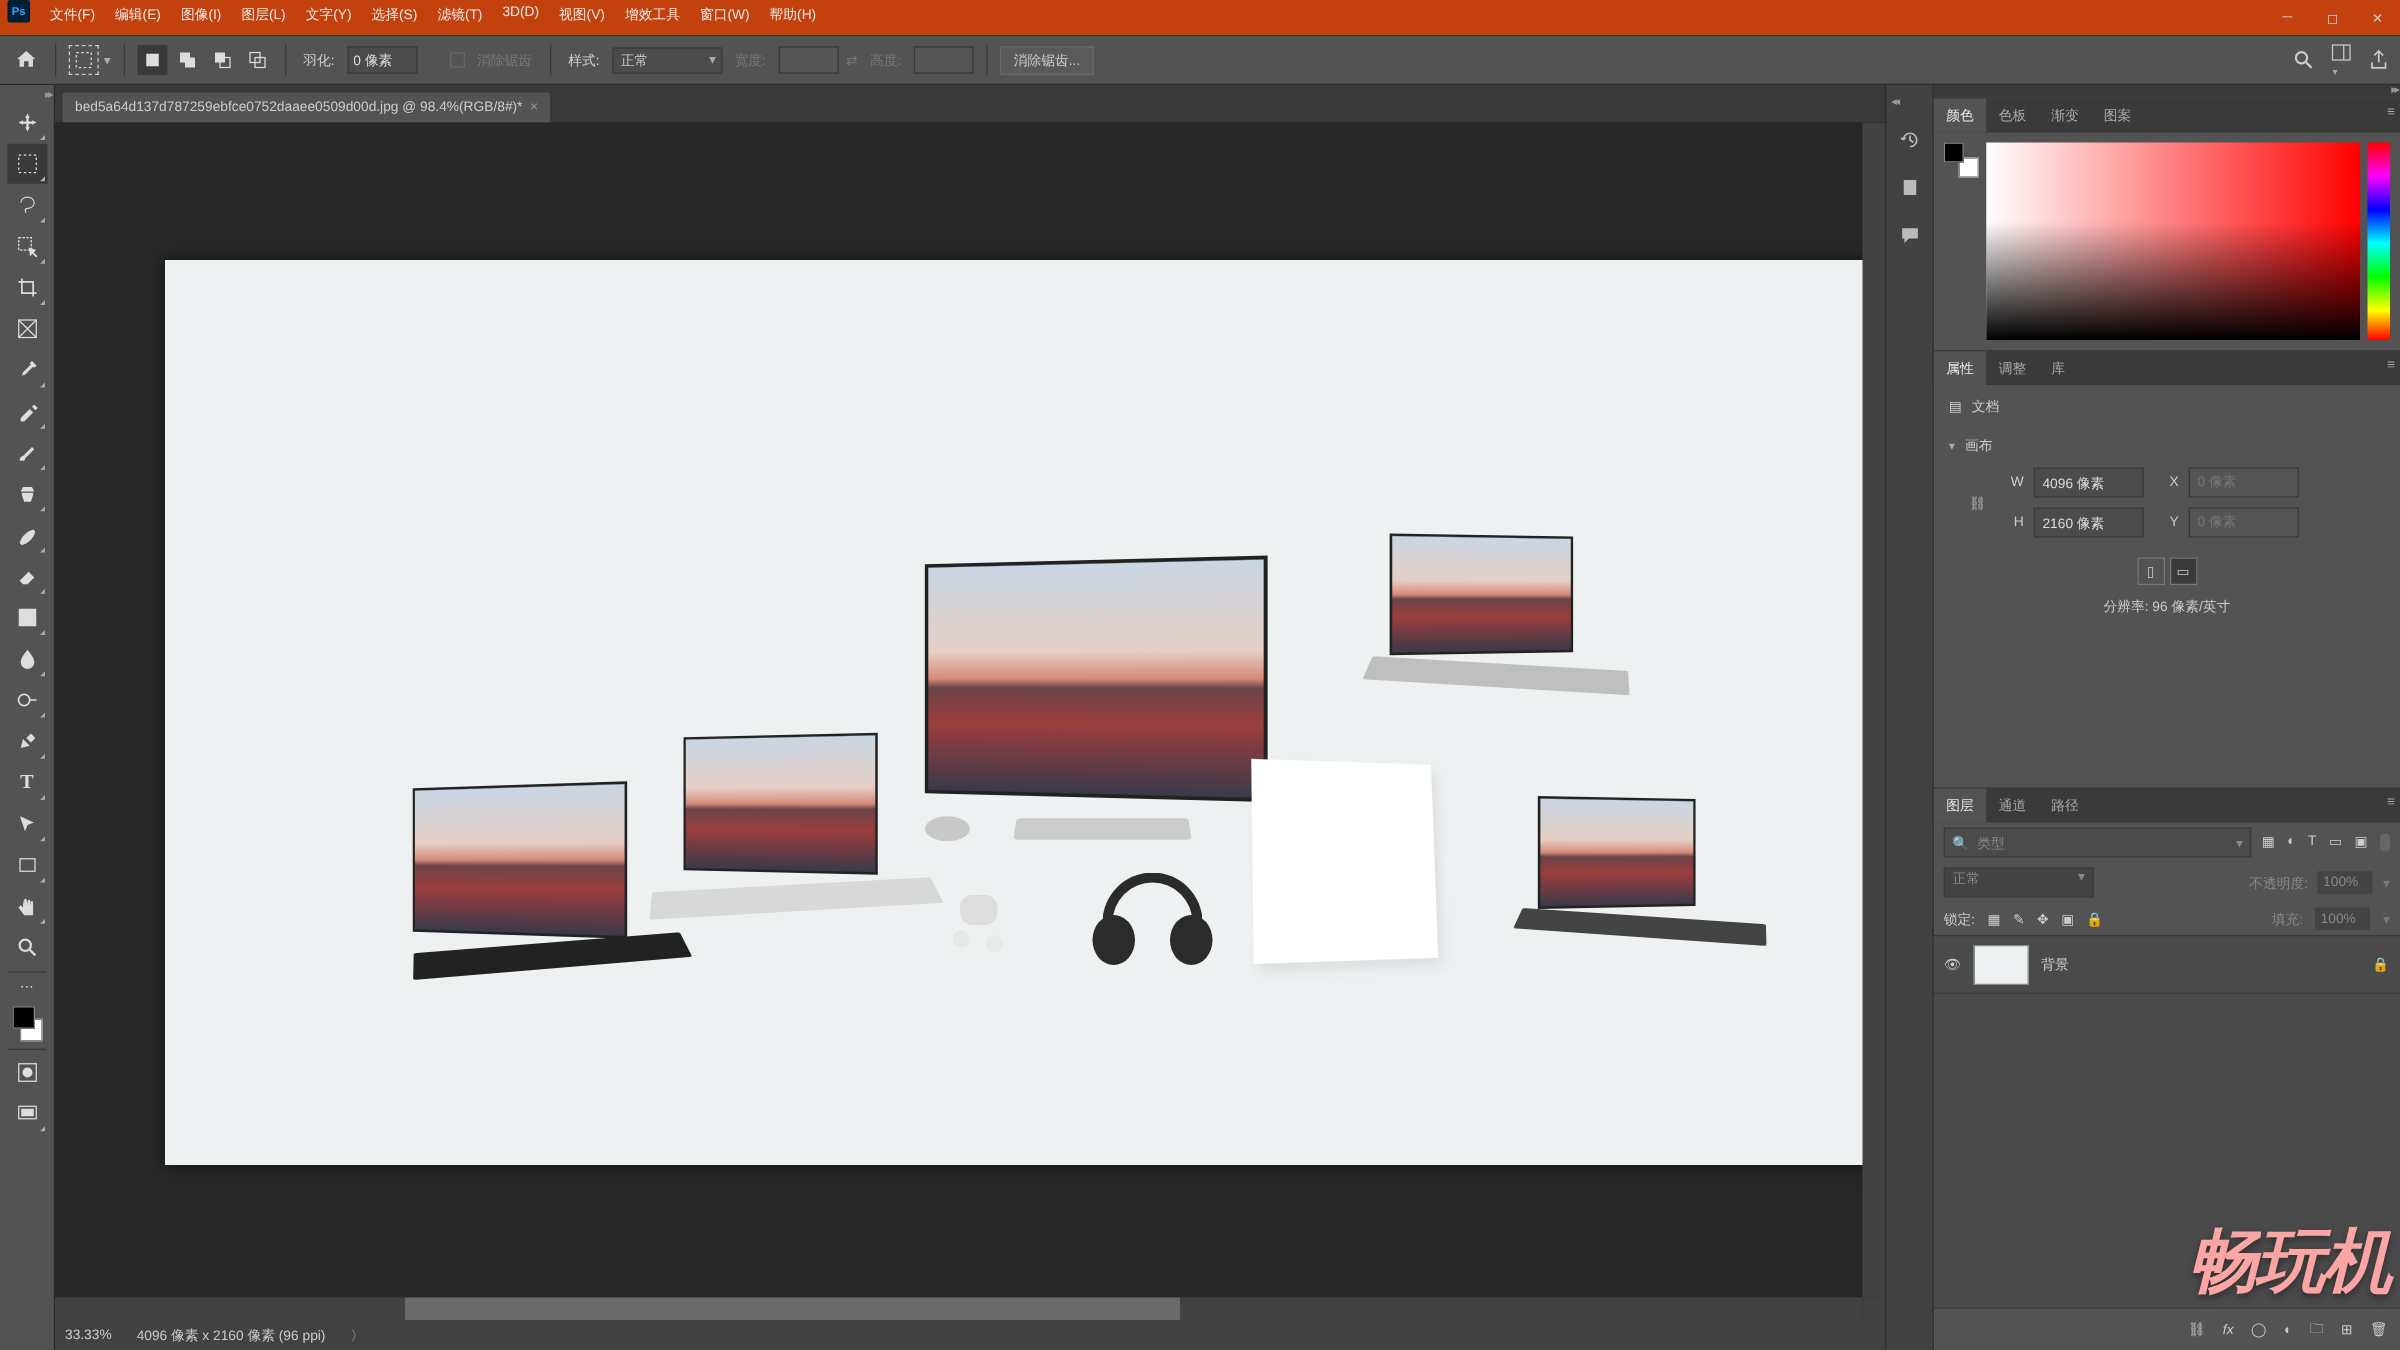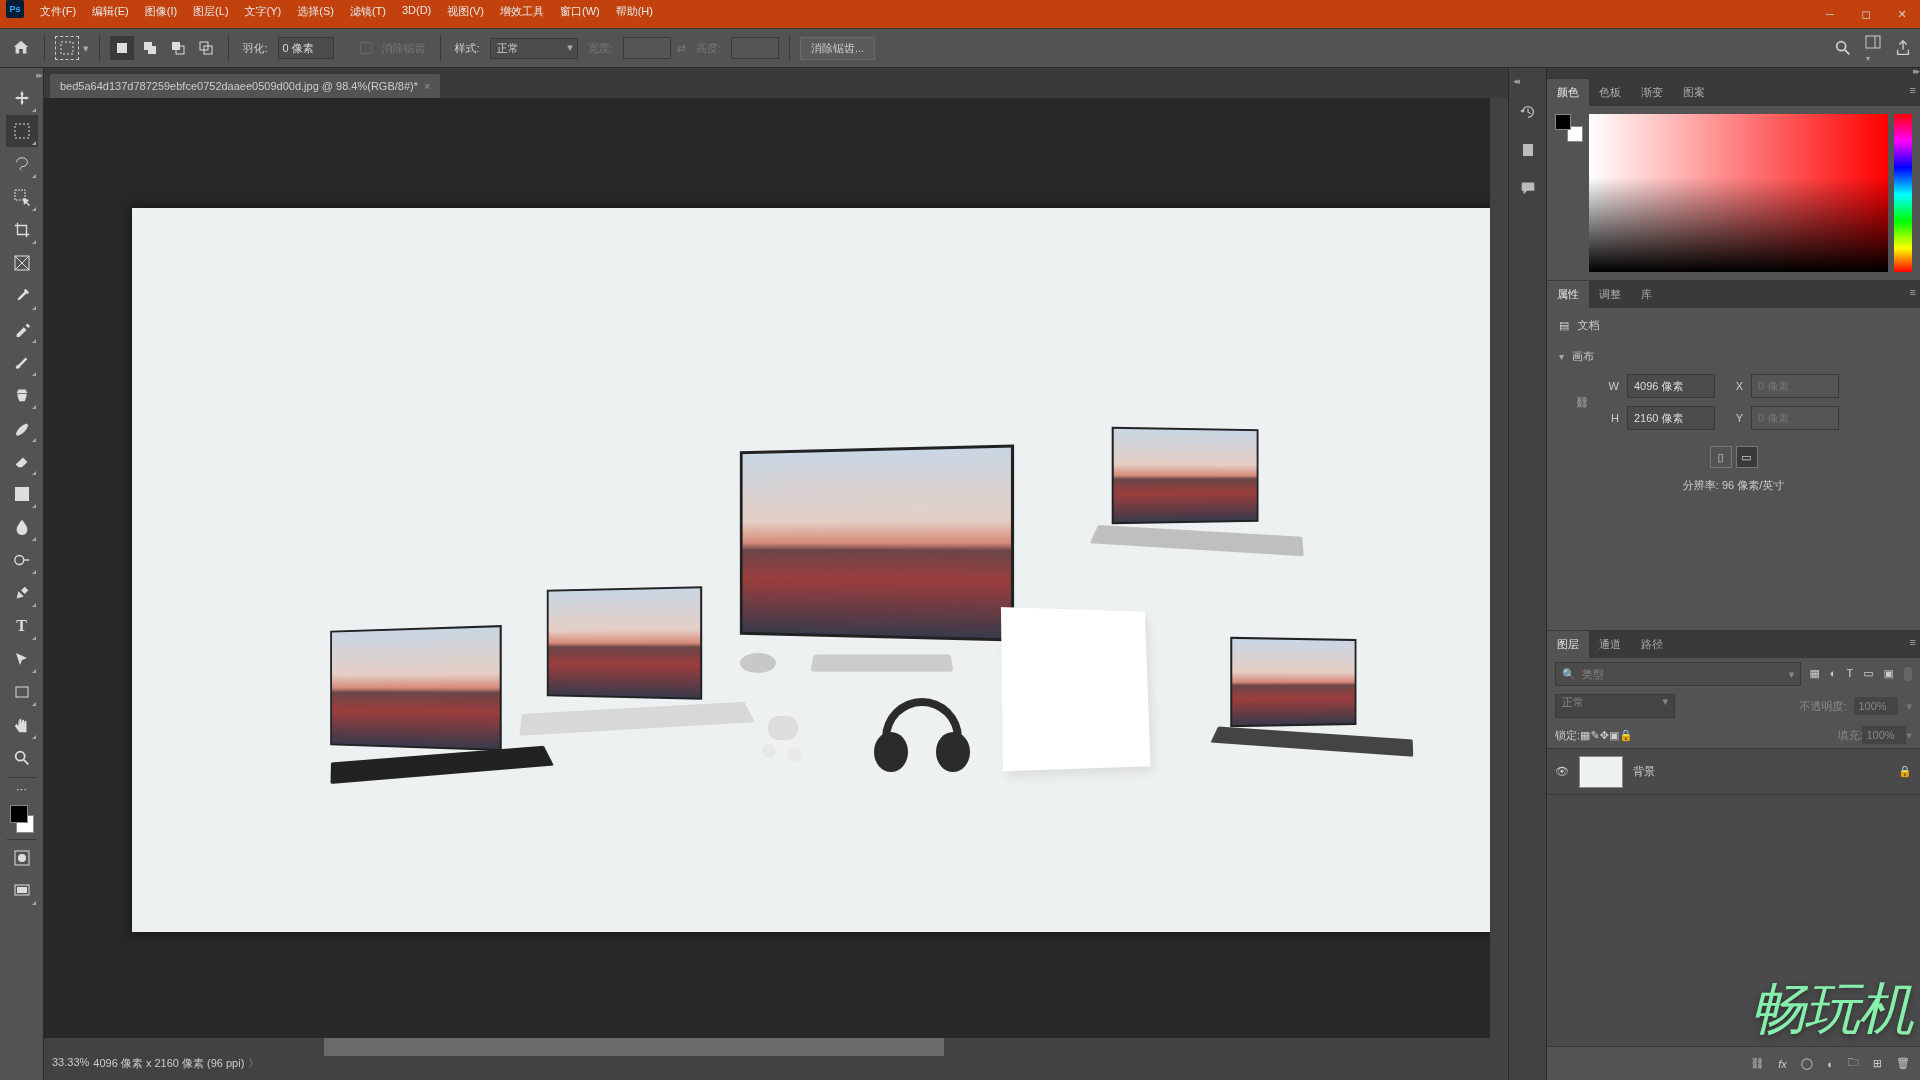--- a/index.html
+++ b/index.html
@@ -34,21 +34,21 @@
 .doc-tabs{height:30px;background:#3a3a3a;display:flex;align-items:flex-end;padding-left:6px}
 .doc-tab{background:#535353;padding:6px 10px;display:flex;align-items:center;gap:6px;border-top-left-radius:2px;border-top-right-radius:2px;font-size:11px;color:#ddd}
 .doc-close{color:#999;cursor:pointer}
 .viewport{flex:1;position:relative;background:#282828;overflow:hidden}
 .vp-scroll-v{position:absolute;right:0;top:0;width:18px;height:calc(100% - 18px);background:#424242}
 .vp-scroll-h{position:absolute;bottom:0;left:0;height:18px;width:calc(100% - 18px);background:#424242;display:flex}
 .vp-corner{position:absolute;right:0;bottom:0;width:18px;height:18px;background:#424242}
 .canvas{position:absolute;left:88px;top:110px;width:1374px;height:724px;background:#eef1f2;box-shadow:0 0 12px rgba(0,0,0,.6)}
 .device{position:absolute}
 .screen{position:absolute;background:linear-gradient(180deg,#c9d6e4 0%,#e5cfc5 38%,#d68a7a 50%,#6b4548 54%,#9b3d3d 70%,#3a3a4a 100%);border:2px solid #222}
-.status-bar{height:24px;background:#424242;display:flex;align-items:flex-start;padding-left:8px;gap:4px;font-size:11px;color:#ccc}
+.status-bar{height:24px;background:#424242;display:flex;align-items:center;padding-left:8px;gap:20px;font-size:11px;color:#ccc}
 .panel-strip{width:38px;background:#424242;border-left:1px solid #2a2a2a;display:flex;flex-direction:column;align-items:center;padding-top:10px;gap:14px}
 .panel-strip .pi{width:24px;height:24px;display:flex;align-items:center;justify-content:center;color:#bbb}
 .panels{width:374px;background:#535353;border-left:1px solid #2a2a2a;display:flex;flex-direction:column}
 .panel-tabs{height:28px;background:#3a3a3a;display:flex;align-items:flex-end;position:relative}
 .ptab{padding:6px 10px;color:#aaa;cursor:pointer}
 .ptab.active{background:#535353;color:#e8e8e8}
 .panel-menu{position:absolute;right:4px;top:6px;color:#aaa}
 .color-panel{height:174px;display:flex;padding:8px;gap:6px}
 .fgbg{width:28px;height:28px;position:relative}
 .fgbg .bg{position:absolute;width:16px;height:16px;background:#fff;border:1px solid #888;right:0;bottom:0}
@@ -63,26 +63,26 @@
 .prop-input.dis{background:#555;color:#777}
 .prop-select{width:160px;height:24px;background:#4b4b4b;border:1px solid #3a3a3a;color:#ddd;padding:0 6px;position:relative}
 .prop-select:after{content:"▾";position:absolute;right:6px;color:#aaa}
 .layers-panel{flex:1;display:flex;flex-direction:column}
 .layer-toolbar{display:flex;align-items:center;padding:4px 8px;gap:8px}
 .layer-search{flex:1;height:24px;background:#4b4b4b;border:1px solid #3a3a3a;display:flex;align-items:center;padding:0 6px;gap:6px}
 .layer-icons{display:flex;gap:10px;color:#888}
 .layer-row2{display:flex;align-items:center;padding:4px 8px;gap:8px}
 .layer-blend{width:120px;height:24px;background:#444;border:1px solid #3a3a3a;padding:0 6px;color:#888;position:relative}
 .layer-blend:after{content:"▾";position:absolute;right:6px}
-.layer-lock-row{display:flex;align-items:center;padding:4px 8px;color:#aaa}
+.layer-lock-row{display:flex;align-items:center;padding:4px 8px;gap:10px;color:#aaa}
 .layer-list{flex:1;background:#4a4a4a;border-top:1px solid #3a3a3a}
 .layer-item{height:46px;padding:4px 8px;display:flex;align-items:center;gap:10px;border-bottom:1px solid #3a3a3a}
 .layer-thumb{width:44px;height:32px;background:#eef1f2;border:1px solid #888}
 .layer-bottom{height:34px;border-top:1px solid #3a3a3a;display:flex;align-items:center;justify-content:flex-end;gap:14px;padding:0 10px;color:#aaa}
-.watermark{position:absolute;right:8px;bottom:32px;font-size:56px;font-weight:400;color:#86efac;font-style:italic;letter-spacing:-2px;text-shadow:0 2px 6px rgba(0,0,0,.4);pointer-events:none}
+.watermark{position:absolute;right:8px;bottom:32px;font-size:56px;font-weight:700;color:#fca5a5;font-style:italic;letter-spacing:-2px;text-shadow:0 2px 6px rgba(0,0,0,.4);pointer-events:none}
 .collapse-arrows{position:absolute;right:2px;top:-2px;font-size:9px;color:#999;letter-spacing:-2px}
 svg{display:block}
 </style>
 </head>
 <body>
 
 <div class="menubar">
   <div class="ps-logo">Ps</div>
   <div class="menu-item">文件(F)</div>
   <div class="menu-item">编辑(E)</div>

